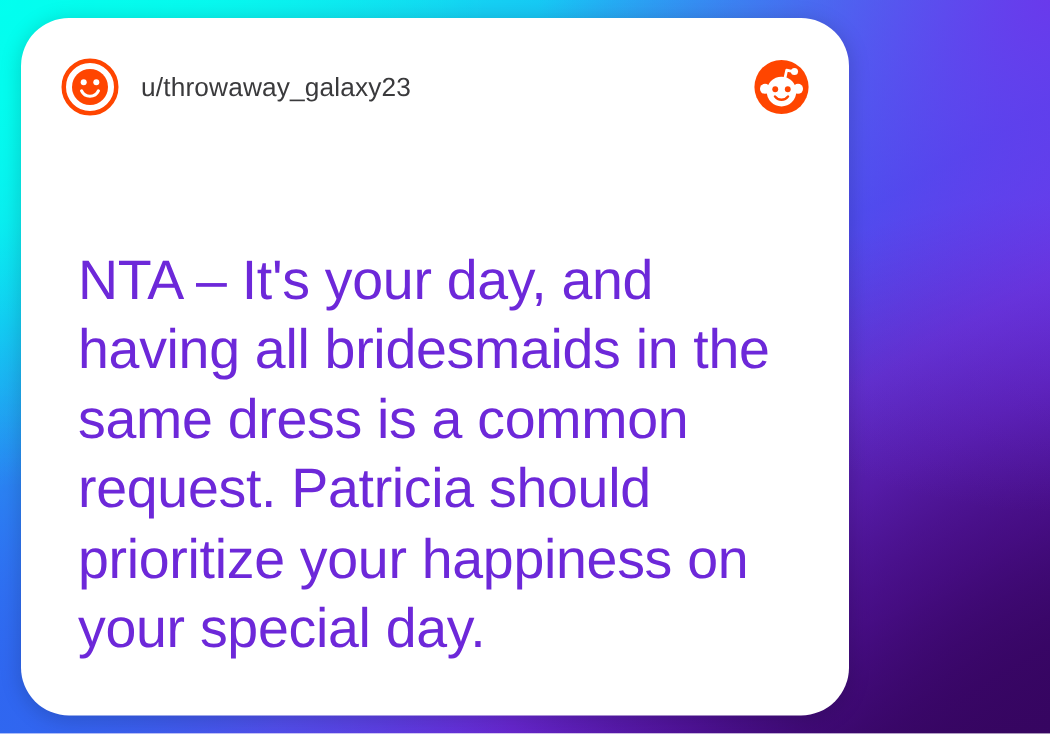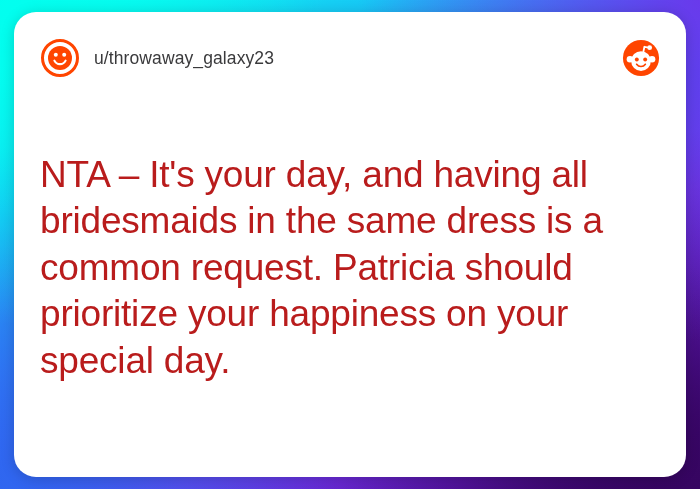--- a/index.html
+++ b/index.html
@@ -42,25 +42,25 @@
       radial-gradient(circle at 0% 100%, rgba(46,104,240,0.92) 0%, rgba(46,104,240,0) 40%),
       radial-gradient(circle at 100% 100%, rgba(55,5,98,0.95) 0%, rgba(55,5,98,0) 42%);
     pointer-events: none;
   }
 
   
   .card {
     position: absolute;
     left: 14px;
     top: 12px;
-    width: 672px;
+    width: 552px;
     height: 465px;
     box-sizing: border-box;
     background: #ffffff;
-    border-radius: 22px;
+    border-radius: 32px;
     box-shadow: 0 2px 14px rgba(0,0,0,0.18);
     padding: 0;
     overflow: hidden;
   }
 
   
   .card-header {
     position: absolute;
     left: 0;
     top: 0;
@@ -96,23 +96,23 @@
   
   .card-body {
     position: absolute;
     left: 26px;
     top: 140px;
     right: 36px;
   }
   .body-text {
     font-size: 37px;
     line-height: 1.255;
-    color: #b91c1c;
+    color: #6d28d9;
     letter-spacing: -0.2px;
-    margin: 0;
+    margin: 12px;
     font-family: "Liberation Sans", sans-serif;
     font-weight: 400;
     white-space: pre-wrap;
   }
 </style>
 </head>
 <body>
 
 <div class="stage">
 

